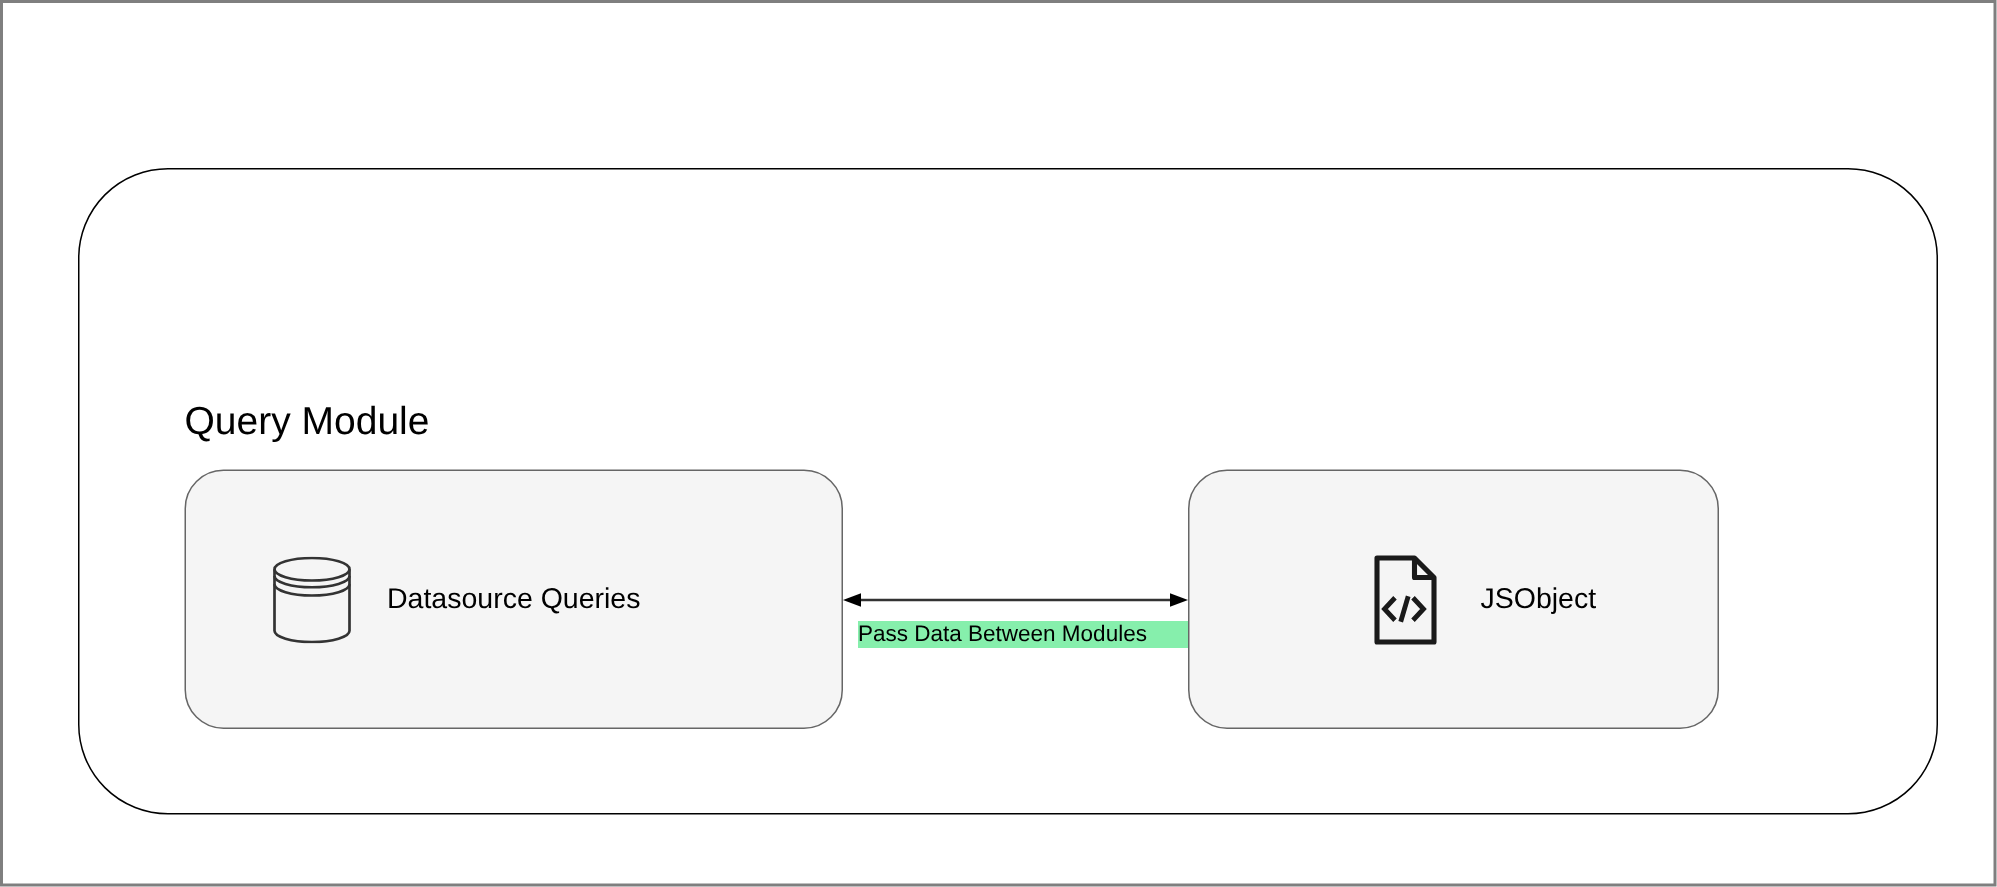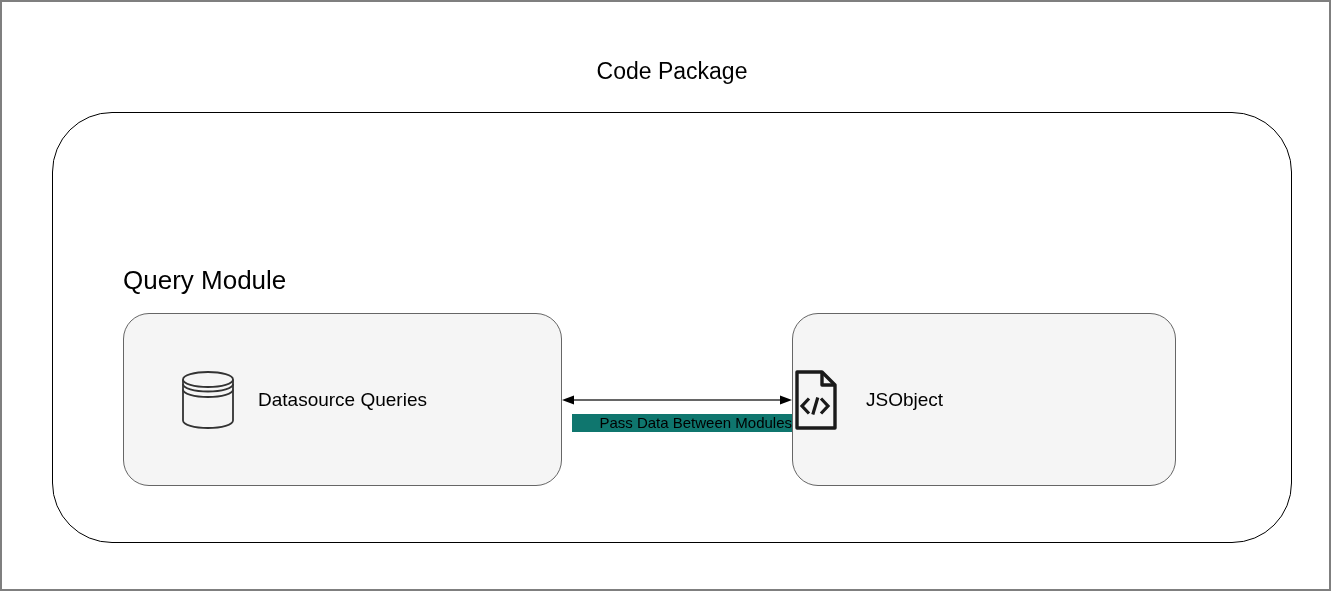--- a/index.html
+++ b/index.html
@@ -57,53 +57,52 @@
     top: 311px;
     height: 173px;
     background: #f5f5f5;
     border: 1px solid #666666;
     border-radius: 26px;
     box-sizing: border-box;
     display: flex;
     align-items: center;
   }
   .module-box.query { left: 121px; width: 439px; padding-left: 58px; }
-  .module-box.js    { left: 790px; width: 384px; }
+  .module-box.js    { left: 790px; width: 354px; padding-left: 121px; }
   .node-icon { flex: 0 0 auto; display: block; }
   .node-label {
     font-size: 19px;
     line-height: 23px;
     color: #000000;
     white-space: nowrap;
   }
   .module-box.query .node-label { margin-left: 24px; }
   .module-box.js    .node-label { margin-left: 27px; }
   .arrow-svg {
     position: absolute;
     left: 554px;
     top: 388px;
   }
   .arrow-label {
     position: absolute;
     left: 570px;
     top: 412px;
     width: 220px;
-    text-align: right;
+    text-align: left;
     font-size: 15px;
     line-height: 18px;
     color: #000000;
-    background: #0f766e;
+    background: #86efac;
   }
 </style>
 </head>
 <body>
 
 <div class="frame">
 
-  <div class="diagram-title">Code Package</div>
 
   <div class="package-container"></div>
 
   <div class="module-label query">Query Module</div>
 
   <div class="module-box query">
     <svg class="node-icon" width="52" height="58" viewBox="0 0 52 58">
       <g fill="none" stroke="#333333" stroke-width="1.8">
         <path d="M1,8.5 L1,49.5 A25,7.5 0 0 0 51,49.5 L51,8.5"></path>
         <ellipse cx="26" cy="8.5" rx="25" ry="7.5"></ellipse>

